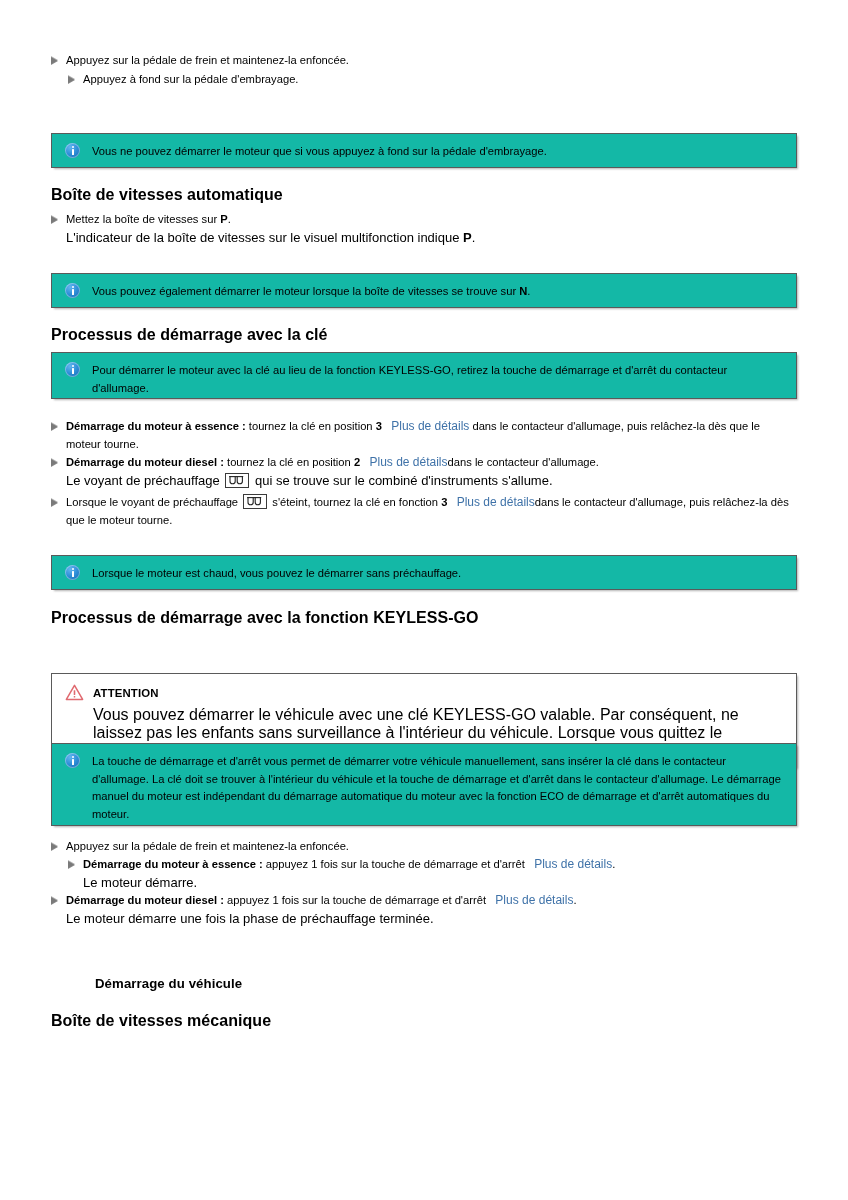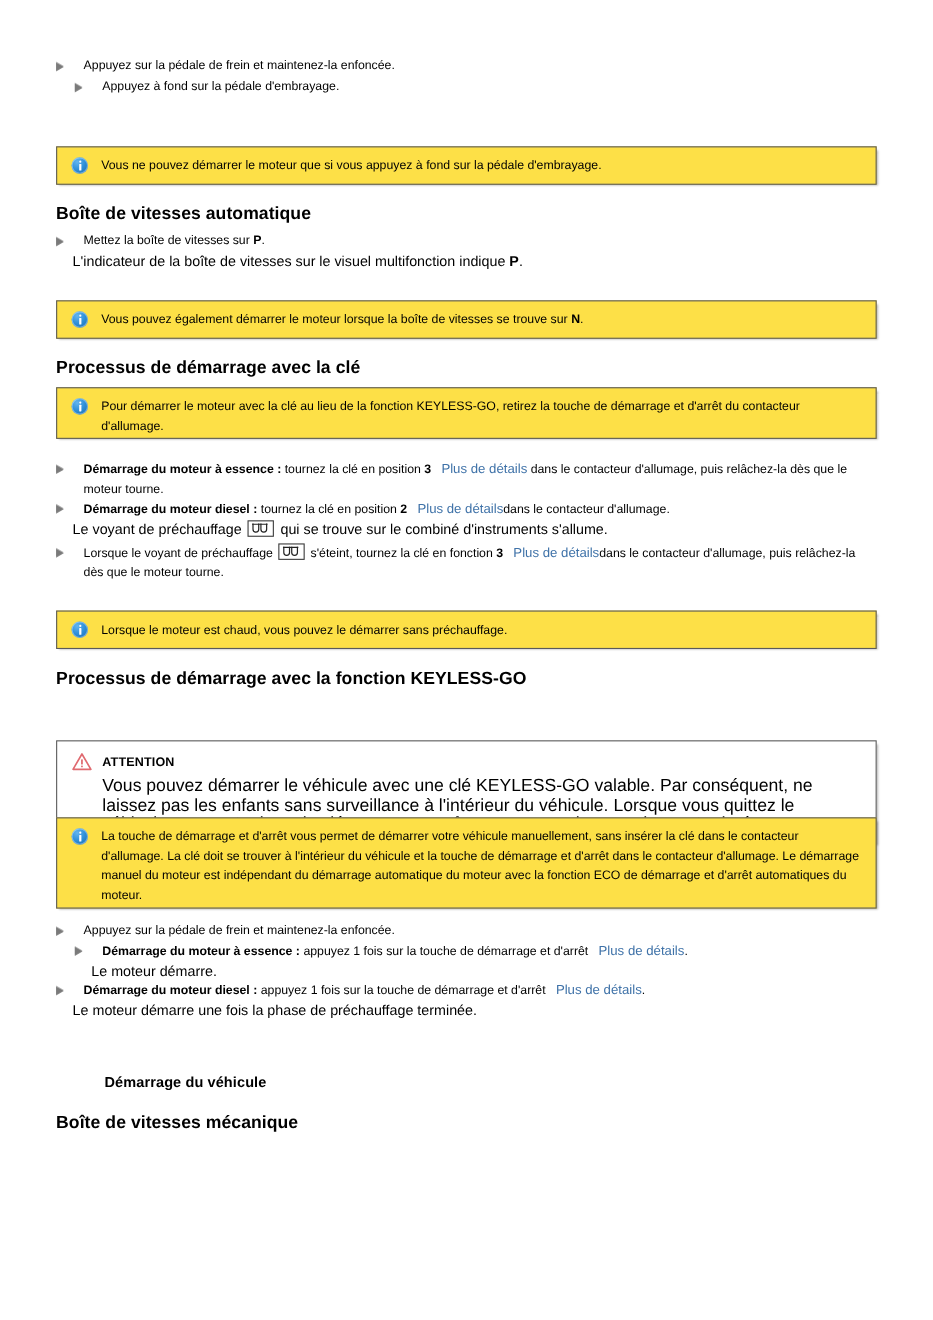--- a/index.html
+++ b/index.html
@@ -65,21 +65,21 @@
     left: -7.5px;
     top: -4.5px;
     width: 0; height: 0;
     border-top: 4.5px solid transparent;
     border-bottom: 4.5px solid transparent;
     border-left: 7.5px solid #6f6f6f;
     opacity: .55;
   }
   .bullet-row .btext {
     display: block;
-    margin-left: 25px;
+    margin-left: 15px;
     font-size: 11.2px;
     line-height: 17.5px;
   }
   .plain-row {
     position: absolute;
     font-size: 13px;
     line-height: 17.5px;
   }
 
   
@@ -88,21 +88,21 @@
     font-size: 12px;
     text-decoration: none;
     cursor: pointer;
     white-space: nowrap;
   }
 
   
   .box {
     position: absolute;
     box-sizing: border-box;
-    background: #fde047;
+    background: #14b8a6;
     border: 1px solid #5a5a5a;
     box-shadow: 2px 2px 2px -1px rgba(0,0,0,.30);
   }
   .box-inner {
     display: block;
     position: relative;
     padding: 9px 12px 9px 40px;
     font-size: 11.2px;
     line-height: 17.5px;
   }

